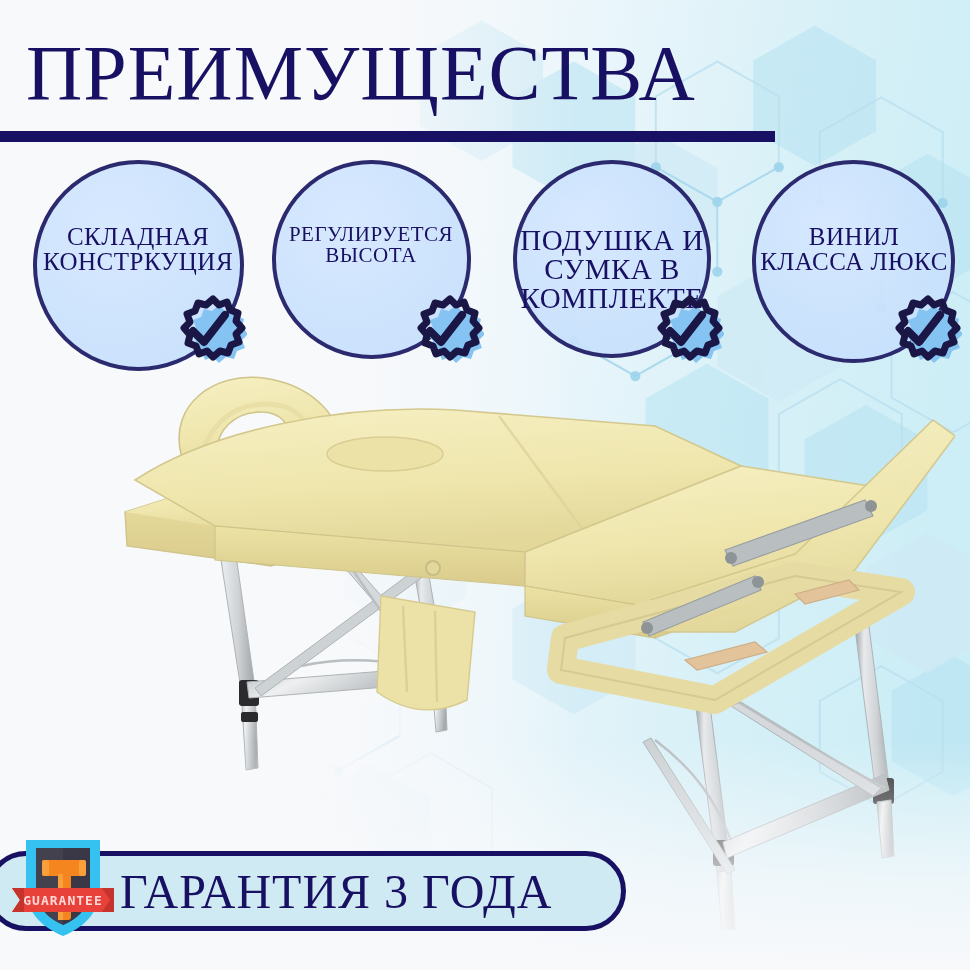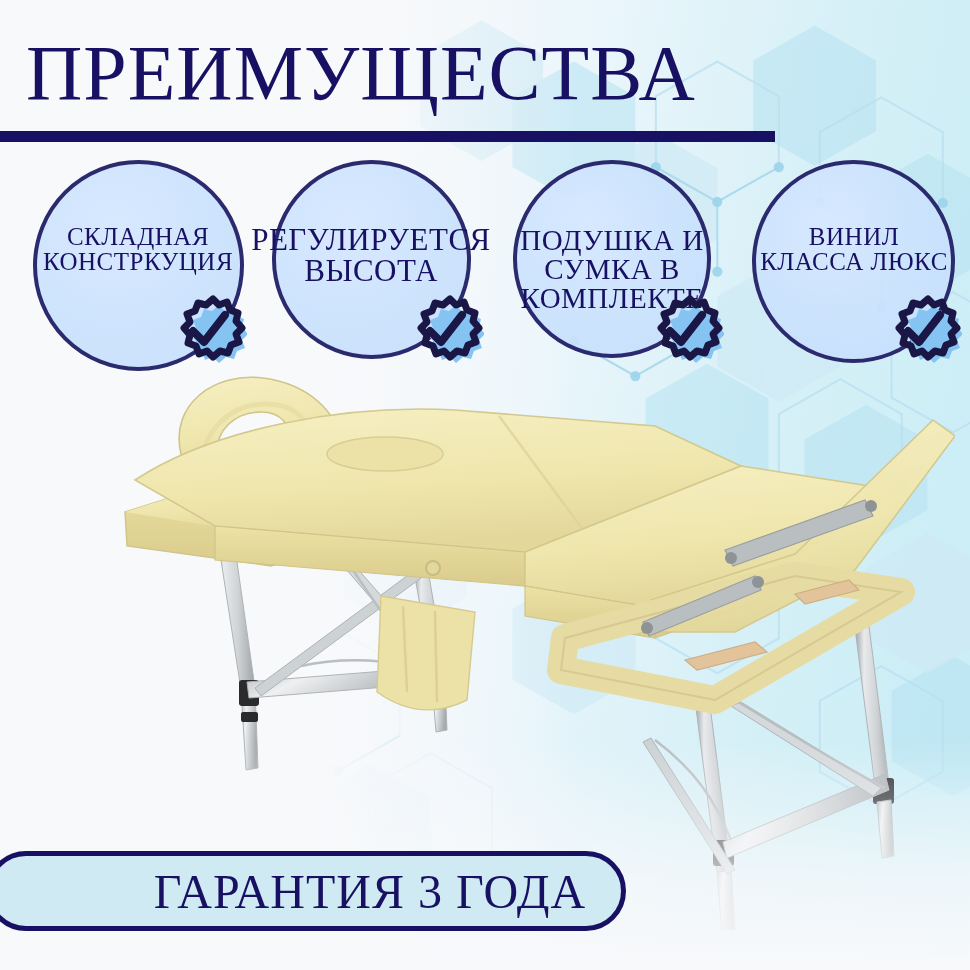--- a/index.html
+++ b/index.html
@@ -44,21 +44,21 @@
   
   .product{position:absolute;left:95px;top:370px;width:860px;height:560px;}
   .prod-svg{width:860px;height:560px;display:block;}
 
   
   .guarantee{position:absolute;left:-14px;top:851px;width:640px;height:80px;
     border:5px solid #181163;border-radius:42px;box-sizing:border-box;
     background:#cfeaf2;}
   .guarantee-text{position:absolute;left:120px;top:866px;width:500px;
     font-size:48px;line-height:52px;color:#181163;
-    font-family:"Liberation Serif",serif;letter-spacing:1px;text-align:center;}
+    font-family:"Liberation Serif",serif;letter-spacing:1px;text-align:left;}
 
   .shield{position:absolute;left:8px;top:826px;width:110px;height:116px;}
   .shield svg{width:110px;height:116px;display:block;}
 </style>
 </head>
 <body>
 
 <div id="stage">
 
   <div class="bg-base"></div>
@@ -287,21 +287,21 @@
 КОНСТРКУЦИЯ</div>
   <div class="badge" style="left:173px;top:293px;">
     <svg viewBox="0 0 74 74">
       <path d="M40,6 l6,6 8,-3 3,8 8,3 -2,8 6,7 -6,6 3,8 -8,3 -3,8 -8,-2 -7,6 -6,-6 -8,3 -3,-8 -8,-3 2,-8 -6,-7 6,-6 -3,-8 8,-3 3,-8 8,2 z" fill="#85c4f2" transform="translate(6,6)"></path>
       <path d="M40,6 l6,6 8,-3 3,8 8,3 -2,8 6,7 -6,6 3,8 -8,3 -3,8 -8,-2 -7,6 -6,-6 -8,3 -3,-8 -8,-3 2,-8 -6,-7 6,-6 -3,-8 8,-3 3,-8 8,2 z" fill="none" stroke="#1a1746" stroke-width="7" stroke-linejoin="round"></path>
       <path d="M20,38 L31,49 L52,22" fill="none" stroke="#1a1746" stroke-width="8" stroke-linecap="round" stroke-linejoin="round"></path>
     </svg>
   </div>
 
   <div class="circle" style="left:272px;top:160px;width:199px;height:199px;"></div>
-  <div class="circle-text" style="left:371px;top:224px;font-size:31px;">РЕГУЛИРУЕТСЯ
+  <div class="circle-text" style="left:371px;top:224px;font-size:21px;">РЕГУЛИРУЕТСЯ
 ВЫСОТА</div>
   <div class="badge" style="left:410px;top:293px;">
     <svg viewBox="0 0 74 74">
       <path d="M40,6 l6,6 8,-3 3,8 8,3 -2,8 6,7 -6,6 3,8 -8,3 -3,8 -8,-2 -7,6 -6,-6 -8,3 -3,-8 -8,-3 2,-8 -6,-7 6,-6 -3,-8 8,-3 3,-8 8,2 z" fill="#85c4f2" transform="translate(6,6)"></path>
       <path d="M40,6 l6,6 8,-3 3,8 8,3 -2,8 6,7 -6,6 3,8 -8,3 -3,8 -8,-2 -7,6 -6,-6 -8,3 -3,-8 -8,-3 2,-8 -6,-7 6,-6 -3,-8 8,-3 3,-8 8,2 z" fill="none" stroke="#1a1746" stroke-width="7" stroke-linejoin="round"></path>
       <path d="M20,38 L31,49 L52,22" fill="none" stroke="#1a1746" stroke-width="8" stroke-linecap="round" stroke-linejoin="round"></path>
     </svg>
   </div>
 
   <div class="circle" style="left:513px;top:160px;width:198px;height:198px;"></div>
@@ -323,14 +323,34 @@
     <svg viewBox="0 0 74 74">
       <path d="M40,6 l6,6 8,-3 3,8 8,3 -2,8 6,7 -6,6 3,8 -8,3 -3,8 -8,-2 -7,6 -6,-6 -8,3 -3,-8 -8,-3 2,-8 -6,-7 6,-6 -3,-8 8,-3 3,-8 8,2 z" fill="#85c4f2" transform="translate(6,6)"></path>
       <path d="M40,6 l6,6 8,-3 3,8 8,3 -2,8 6,7 -6,6 3,8 -8,3 -3,8 -8,-2 -7,6 -6,-6 -8,3 -3,-8 -8,-3 2,-8 -6,-7 6,-6 -3,-8 8,-3 3,-8 8,2 z" fill="none" stroke="#1a1746" stroke-width="7" stroke-linejoin="round"></path>
       <path d="M20,38 L31,49 L52,22" fill="none" stroke="#1a1746" stroke-width="8" stroke-linecap="round" stroke-linejoin="round"></path>
     </svg>
   </div>
 
   <div class="guarantee"></div>
   <div class="guarantee-text">ГАРАНТИЯ 3 ГОДА</div>
 
+  <div class="shield">
+    <svg viewBox="0 0 110 116">
+
+      <path d="M18,14 L92,14 L92,62 C92,88 74,102 55,110 C36,102 18,88 18,62 Z" fill="#35c2f0"></path>
+
+      <path d="M28,22 L82,22 L82,62 C82,82 69,93 55,99 C41,93 28,82 28,62 Z" fill="#44414f"></path>
+      <path d="M55,22 L82,22 L82,62 C82,82 69,93 55,99 Z" fill="#3a3746"></path>
+
+      <rect x="34" y="34" width="44" height="16" rx="3" fill="#f5861f"></rect>
+      <rect x="34" y="34" width="7" height="16" rx="2" fill="#f9a03c"></rect>
+      <rect x="71" y="34" width="7" height="16" rx="2" fill="#f9a03c"></rect>
+      <rect x="50" y="48" width="13" height="46" rx="3" fill="#f5861f"></rect>
+      <rect x="50" y="48" width="5" height="46" fill="#f9a03c"></rect>
+
+      <path d="M4,62 L106,62 L106,86 L4,86 L12,74 Z" fill="#e8413a"></path>
+      <path d="M4,62 L16,62 L16,86 L4,86 L12,74 Z" fill="#c5332d"></path>
+      <path d="M94,62 L106,62 L106,86 L94,86 L102,74 Z" fill="#c5332d"></path>
+      <text x="55" y="79" text-anchor="middle" font-family="DejaVu Sans Mono, monospace" font-size="13" font-weight="bold" letter-spacing="1" fill="#ffd9d7">GUARANTEE</text>
+    </svg>
+  </div>
 
 </div>
 
 </body></html>

